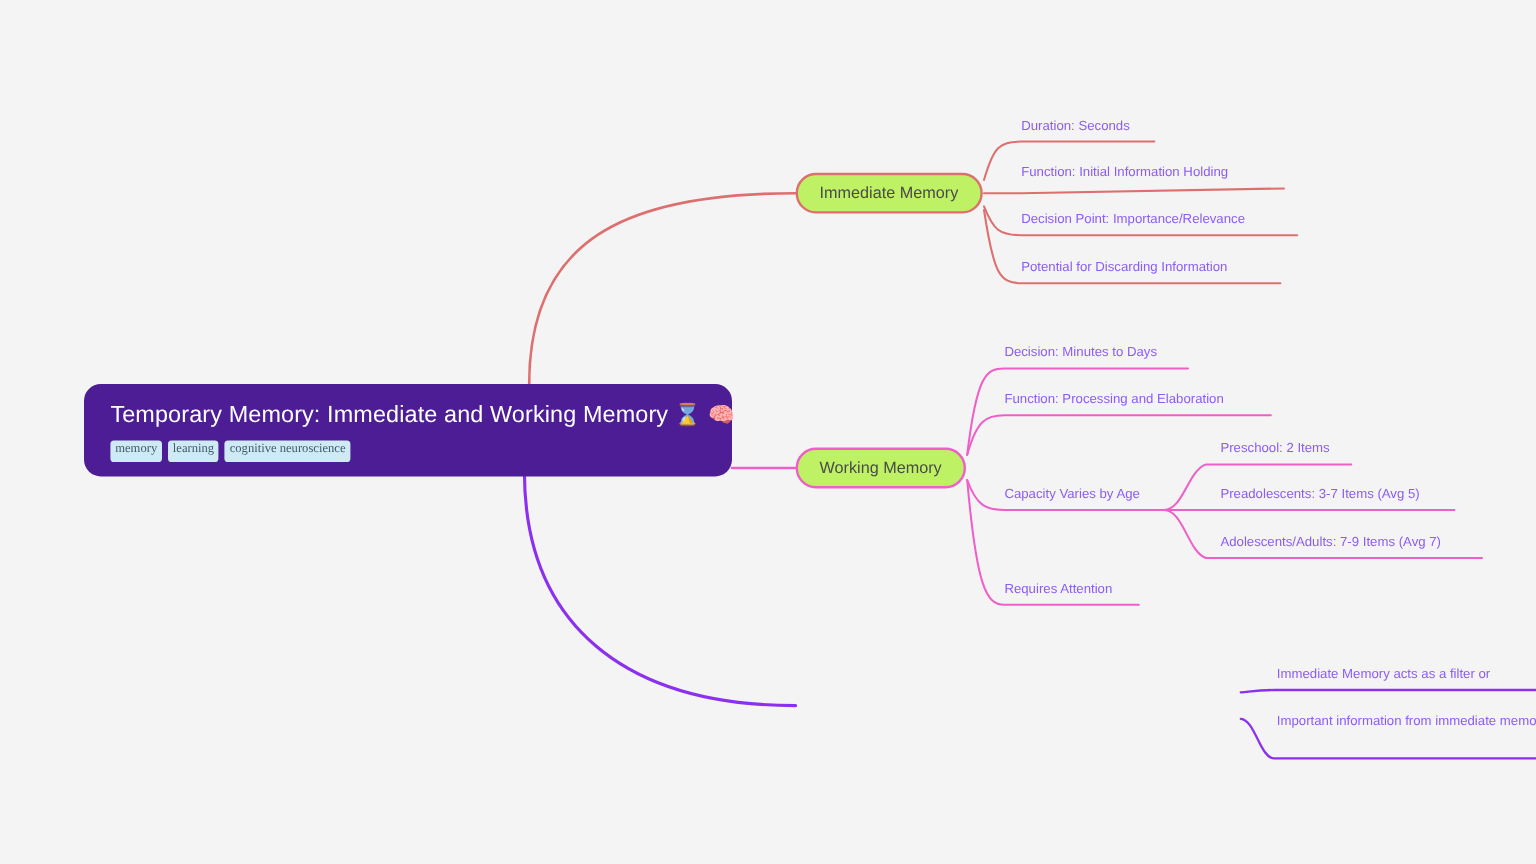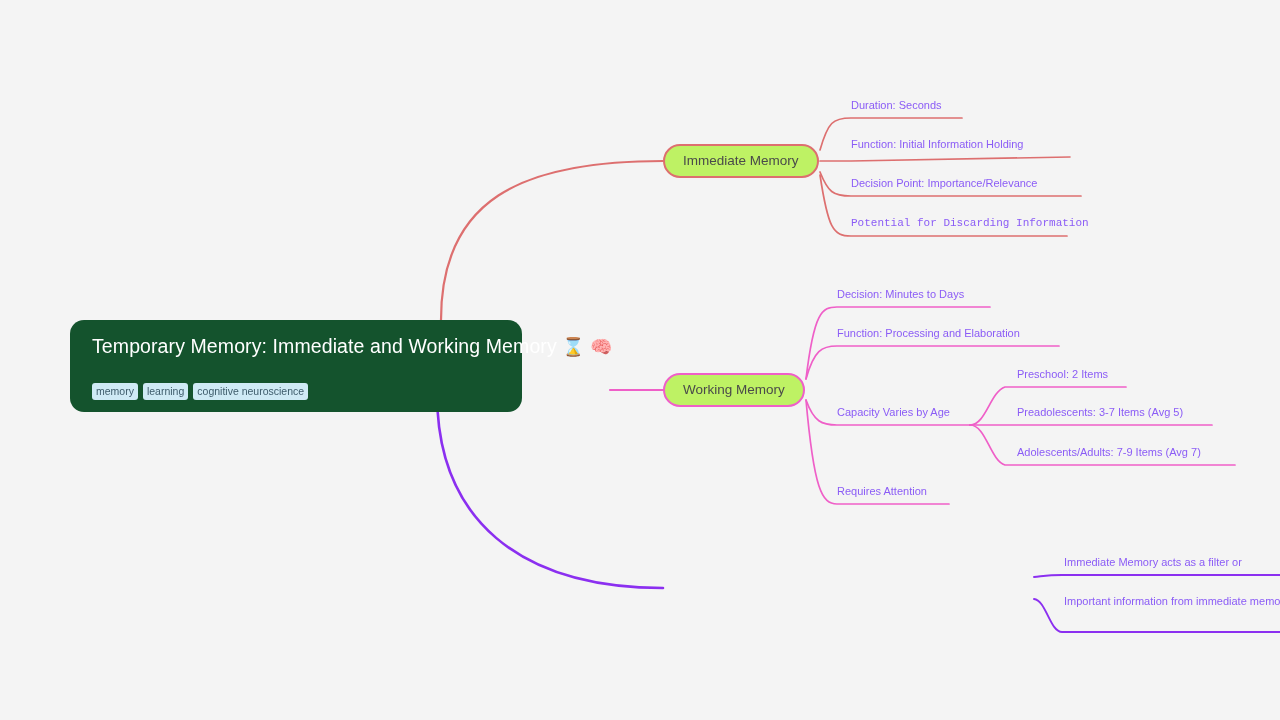--- a/index.html
+++ b/index.html
@@ -26,40 +26,41 @@
     width: 1280px;
     height: 720px;
     pointer-events: none;
   }
 
   
   .root-node {
     position: absolute;
     left: 70px;
     top: 320px;
-    width: 452px;
+    width: 540px;
     box-sizing: border-box;
-    background: #14532d;
+    background: #4c1d95;
     border-radius: 14px;
     padding: 14px 22px 12px 22px;
     z-index: 5;
   }
   .root-title {
     color: #ffffff;
     font-size: 19.5px;
     font-weight: 400;
     letter-spacing: 0.1px;
     line-height: 1.25;
     white-space: nowrap;
   }
   .root-emoji { font-size: 18px; }
   .root-tags {
-    margin-top: 24px;
+    margin-top: 9px;
     display: flex;
     gap: 5px;
+    font-family: Liberation Serif, serif;
   }
   .tag {
     background: #cfeaf5;
     color: #3e5c6b;
     font-size: 10.5px;
     line-height: 1;
     padding: 3px 4px 4px 4px;
     border-radius: 3px;
     white-space: nowrap;
   }
@@ -141,21 +142,21 @@
 
   <div class="leaf" style="left:851px; top:98px;">
     <span>Duration: Seconds</span>
   </div>
   <div class="leaf" style="left:851px; top:176px;">
     <span>Decision Point: Importance/Relevance</span>
   </div>
   <div class="leaf" style="left:851px; top:137px;">
     <span>Function: Initial Information Holding</span>
   </div>
-  <div class="leaf" style="left:851px; top:216px;font-family:Liberation Mono, monospace;">
+  <div class="leaf" style="left:851px; top:216px;">
     <span>Potential for Discarding Information</span>
   </div>
 
   <div class="pill" style="left:663px; top:373px; border-color:#ef5fc8;">
     <span>Working Memory</span>
   </div>
 
   <div class="leaf" style="left:837px; top:287px;">
     <span>Decision: Minutes to Days</span>
   </div>

